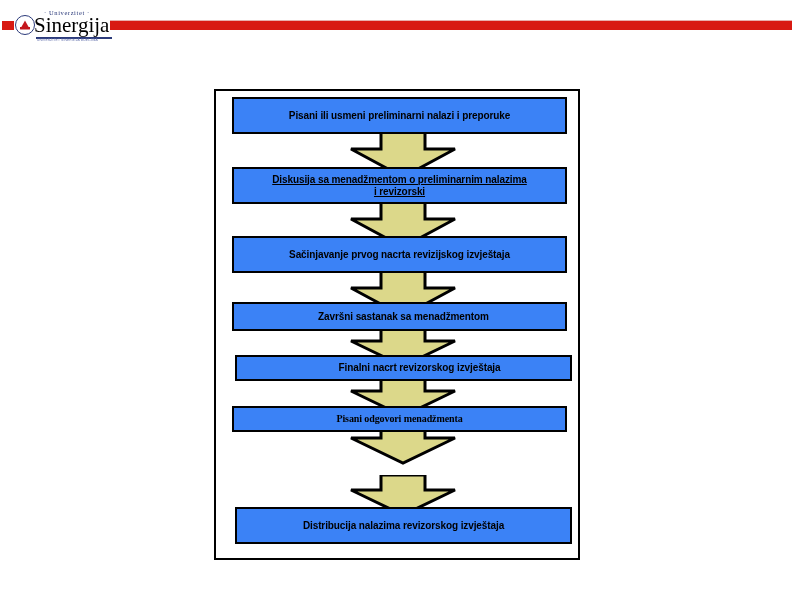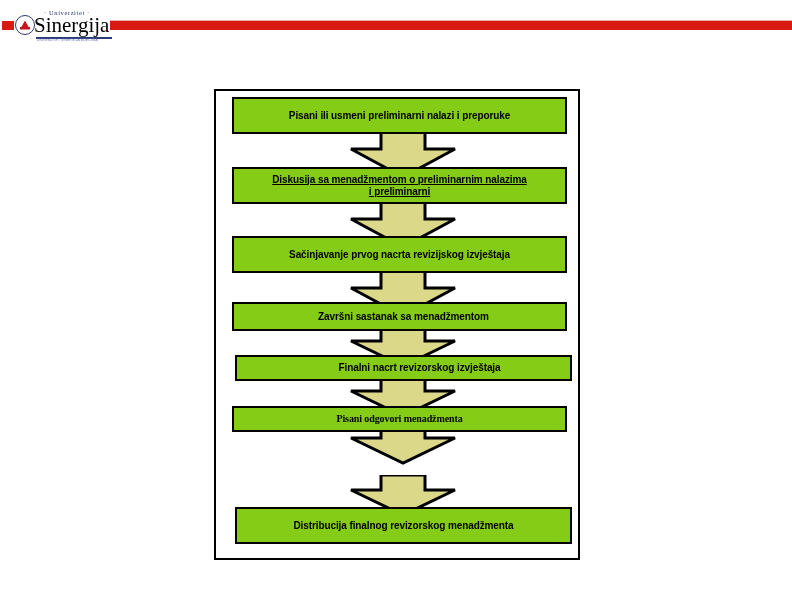--- a/index.html
+++ b/index.html
@@ -110,21 +110,21 @@
     left: 214px; top: 89px;
     width: 366px; height: 471px;
     border: 2px solid #000000;
     box-sizing: border-box;
     background: #ffffff;
   }
 
   .flow-node {
     position: absolute;
     border: 2.5px solid #000000;
-    background: #84cc16;
+    background: #3b82f6;
     box-sizing: border-box;
     display: flex;
     align-items: center;
     justify-content: center;
     z-index: 3;
   }
   .flow-node-label {
     font-size: 10px;
     font-weight: bold;
     color: #000000;
@@ -210,21 +210,21 @@
     </svg>
   </div>
 
   <div class="flow-node" style="left:16px; top:6px; width:335px; height:37px;">
     <span class="flow-node-label">Pisani ili usmeni preliminarni nalazi i preporuke</span>
   </div>
 
   <div class="flow-node" style="left:16px; top:76px; width:335px; height:37px;text-decoration:underline;">
     <span class="flow-node-label">
       <span>Diskusija sa menadžmentom o preliminarnim nalazima</span>
-      <span class="line2">i preliminarni</span>
+      <span class="line2">i revizorski</span>
     </span>
   </div>
 
   <div class="flow-node" style="left:16px; top:145px; width:335px; height:37px;">
     <span class="flow-node-label">Sačinjavanje prvog nacrta revizijskog izvještaja</span>
   </div>
 
   <div class="flow-node" style="left:16px; top:211px; width:335px; height:29px;padding-left:8px;">
     <span class="flow-node-label">Završni sastanak sa menadžmentom</span>
   </div>
@@ -232,16 +232,16 @@
   <div class="flow-node" style="left:19px; top:264px; width:337px; height:26px;padding-left:32px;">
     <span class="flow-node-label">Finalni nacrt revizorskog izvještaja</span>
   </div>
 
   <div class="flow-node" style="left:16px; top:315px; width:335px; height:26px;font-family:Liberation Serif, serif;">
     <span class="flow-node-label">Pisani odgovori menadžmenta</span>
   </div>
 
 
   <div class="flow-node" style="left:19px; top:416px; width:337px; height:37px;">
-    <span class="flow-node-label">Distribucija finalnog revizorskog menadžmenta</span>
+    <span class="flow-node-label">Distribucija nalazima revizorskog izvještaja</span>
   </div>
 
 </div>
 
 </body></html>

